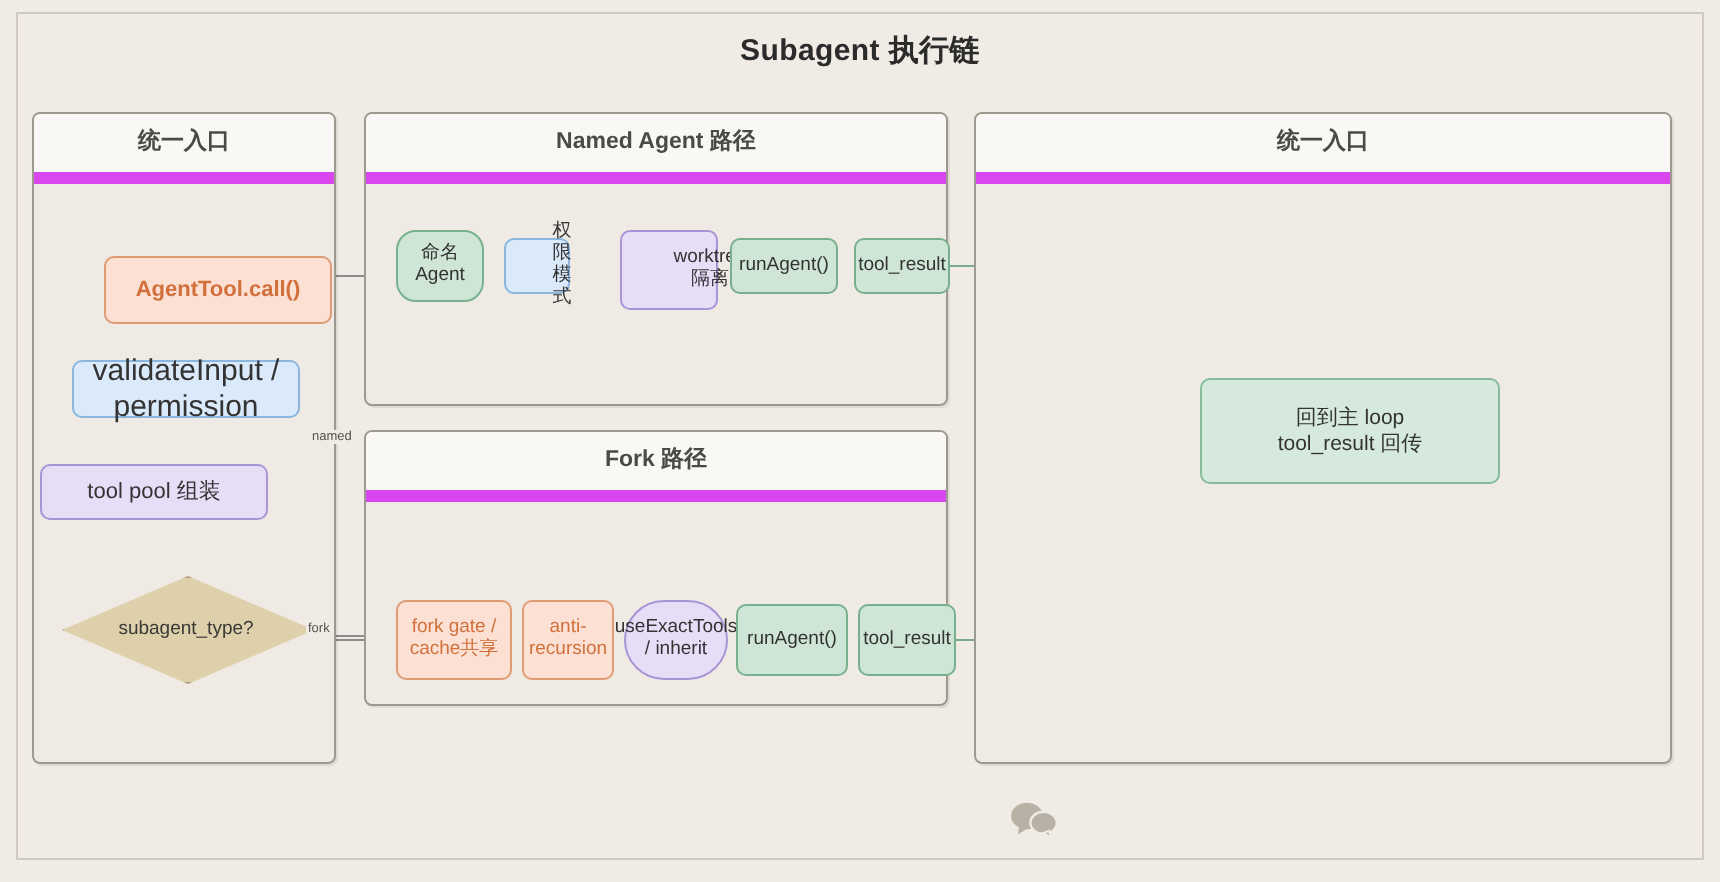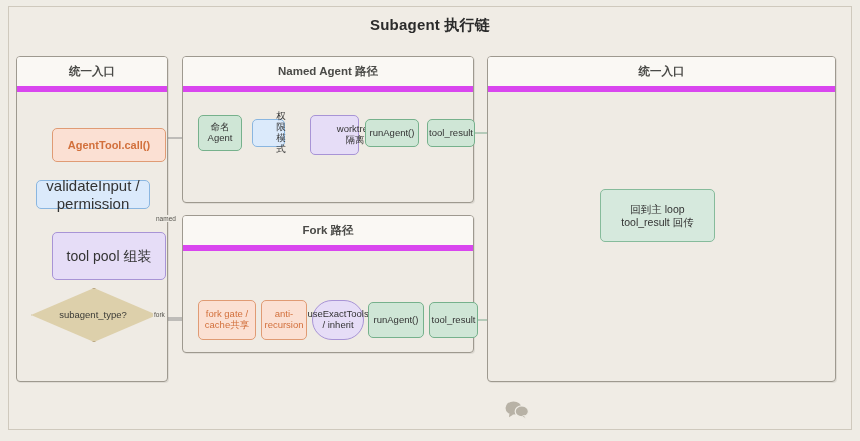--- a/index.html
+++ b/index.html
@@ -56,50 +56,50 @@
   }
   .n-orange{background:#fbe0d3;border-color:#e09b74;color:#d2703c;}
   .n-blue  {background:#dbeafb;border-color:#8ab6e0;color:#333;}
   .n-purple{background:#e6ddf7;border-color:#a894d6;color:#333;}
   .n-green {background:#cfe6d6;border-color:#76b18c;color:#333;}
   .n-green-lt{background:#d6e9dd;border-color:#86bb9b;color:#333;}
 
   
   #node-agenttool{left:52px;top:128px;width:114px;height:34px;font-size:11px;font-weight:bold;}
   #node-validate {left:36px;top:180px;width:114px;height:29px;font-size:15px;}
-  #node-toolpool {left:52px;top:232px;width:114px;height:48px;font-size:14px;}
+  #node-toolpool {left:20px;top:232px;width:114px;height:28px;font-size:11px;}
 
   .diamond-wrap{position:absolute;left:31px;top:288px;width:124px;height:52px;}
   .diamond-shape{
     position:absolute;left:0;top:0;width:124px;height:52px;
     background:#ddd0ab;border:1px solid #b3a079;
     clip-path:polygon(50% 0,100% 50%,50% 100%,0 50%);
   }
   .diamond-label{
     position:absolute;left:0;top:0;width:124px;height:52px;
     display:flex;align-items:center;justify-content:center;
     font-size:9.5px;color:#3a3a36;text-align:center;
   }
 
   
-  #nn-1{left:198px;top:115px;width:44px;height:36px;}
+  #nn-1{left:198px;top:115px;width:44px;height:36px;border-radius:10px;}
   #nn-2{left:252px;top:119px;width:28px;height:28px;padding-left:28px;}
   #nn-3{left:310px;top:115px;width:48px;height:40px;padding-left:44px;}
   #nn-4{left:365px;top:119px;width:54px;height:28px;}
   #nn-5{left:427px;top:119px;width:48px;height:28px;}
 
   
   #nf-1{left:198px;top:300px;width:58px;height:40px;color:#d2703c;}
   #nf-2{left:261px;top:300px;width:46px;height:40px;}
   #nf-3{left:312px;top:300px;width:52px;height:40px;border-radius:20px;}
   #nf-4{left:368px;top:302px;width:56px;height:36px;}
   #nf-5{left:429px;top:302px;width:49px;height:36px;}
 
   
-  #node-return{left:600px;top:189px;width:115px;height:53px;font-size:10.5px;}
+  #node-return{left:600px;top:189px;width:150px;height:53px;font-size:10.5px;}
 
   
   .edge-label{
     position:absolute;font-size:6.5px;color:#55524c;
     background:#efece5;padding:0 1px;
   }
   #lbl-named{left:155px;top:215px;}
   #lbl-fork {left:153px;top:311px;}
 
   

